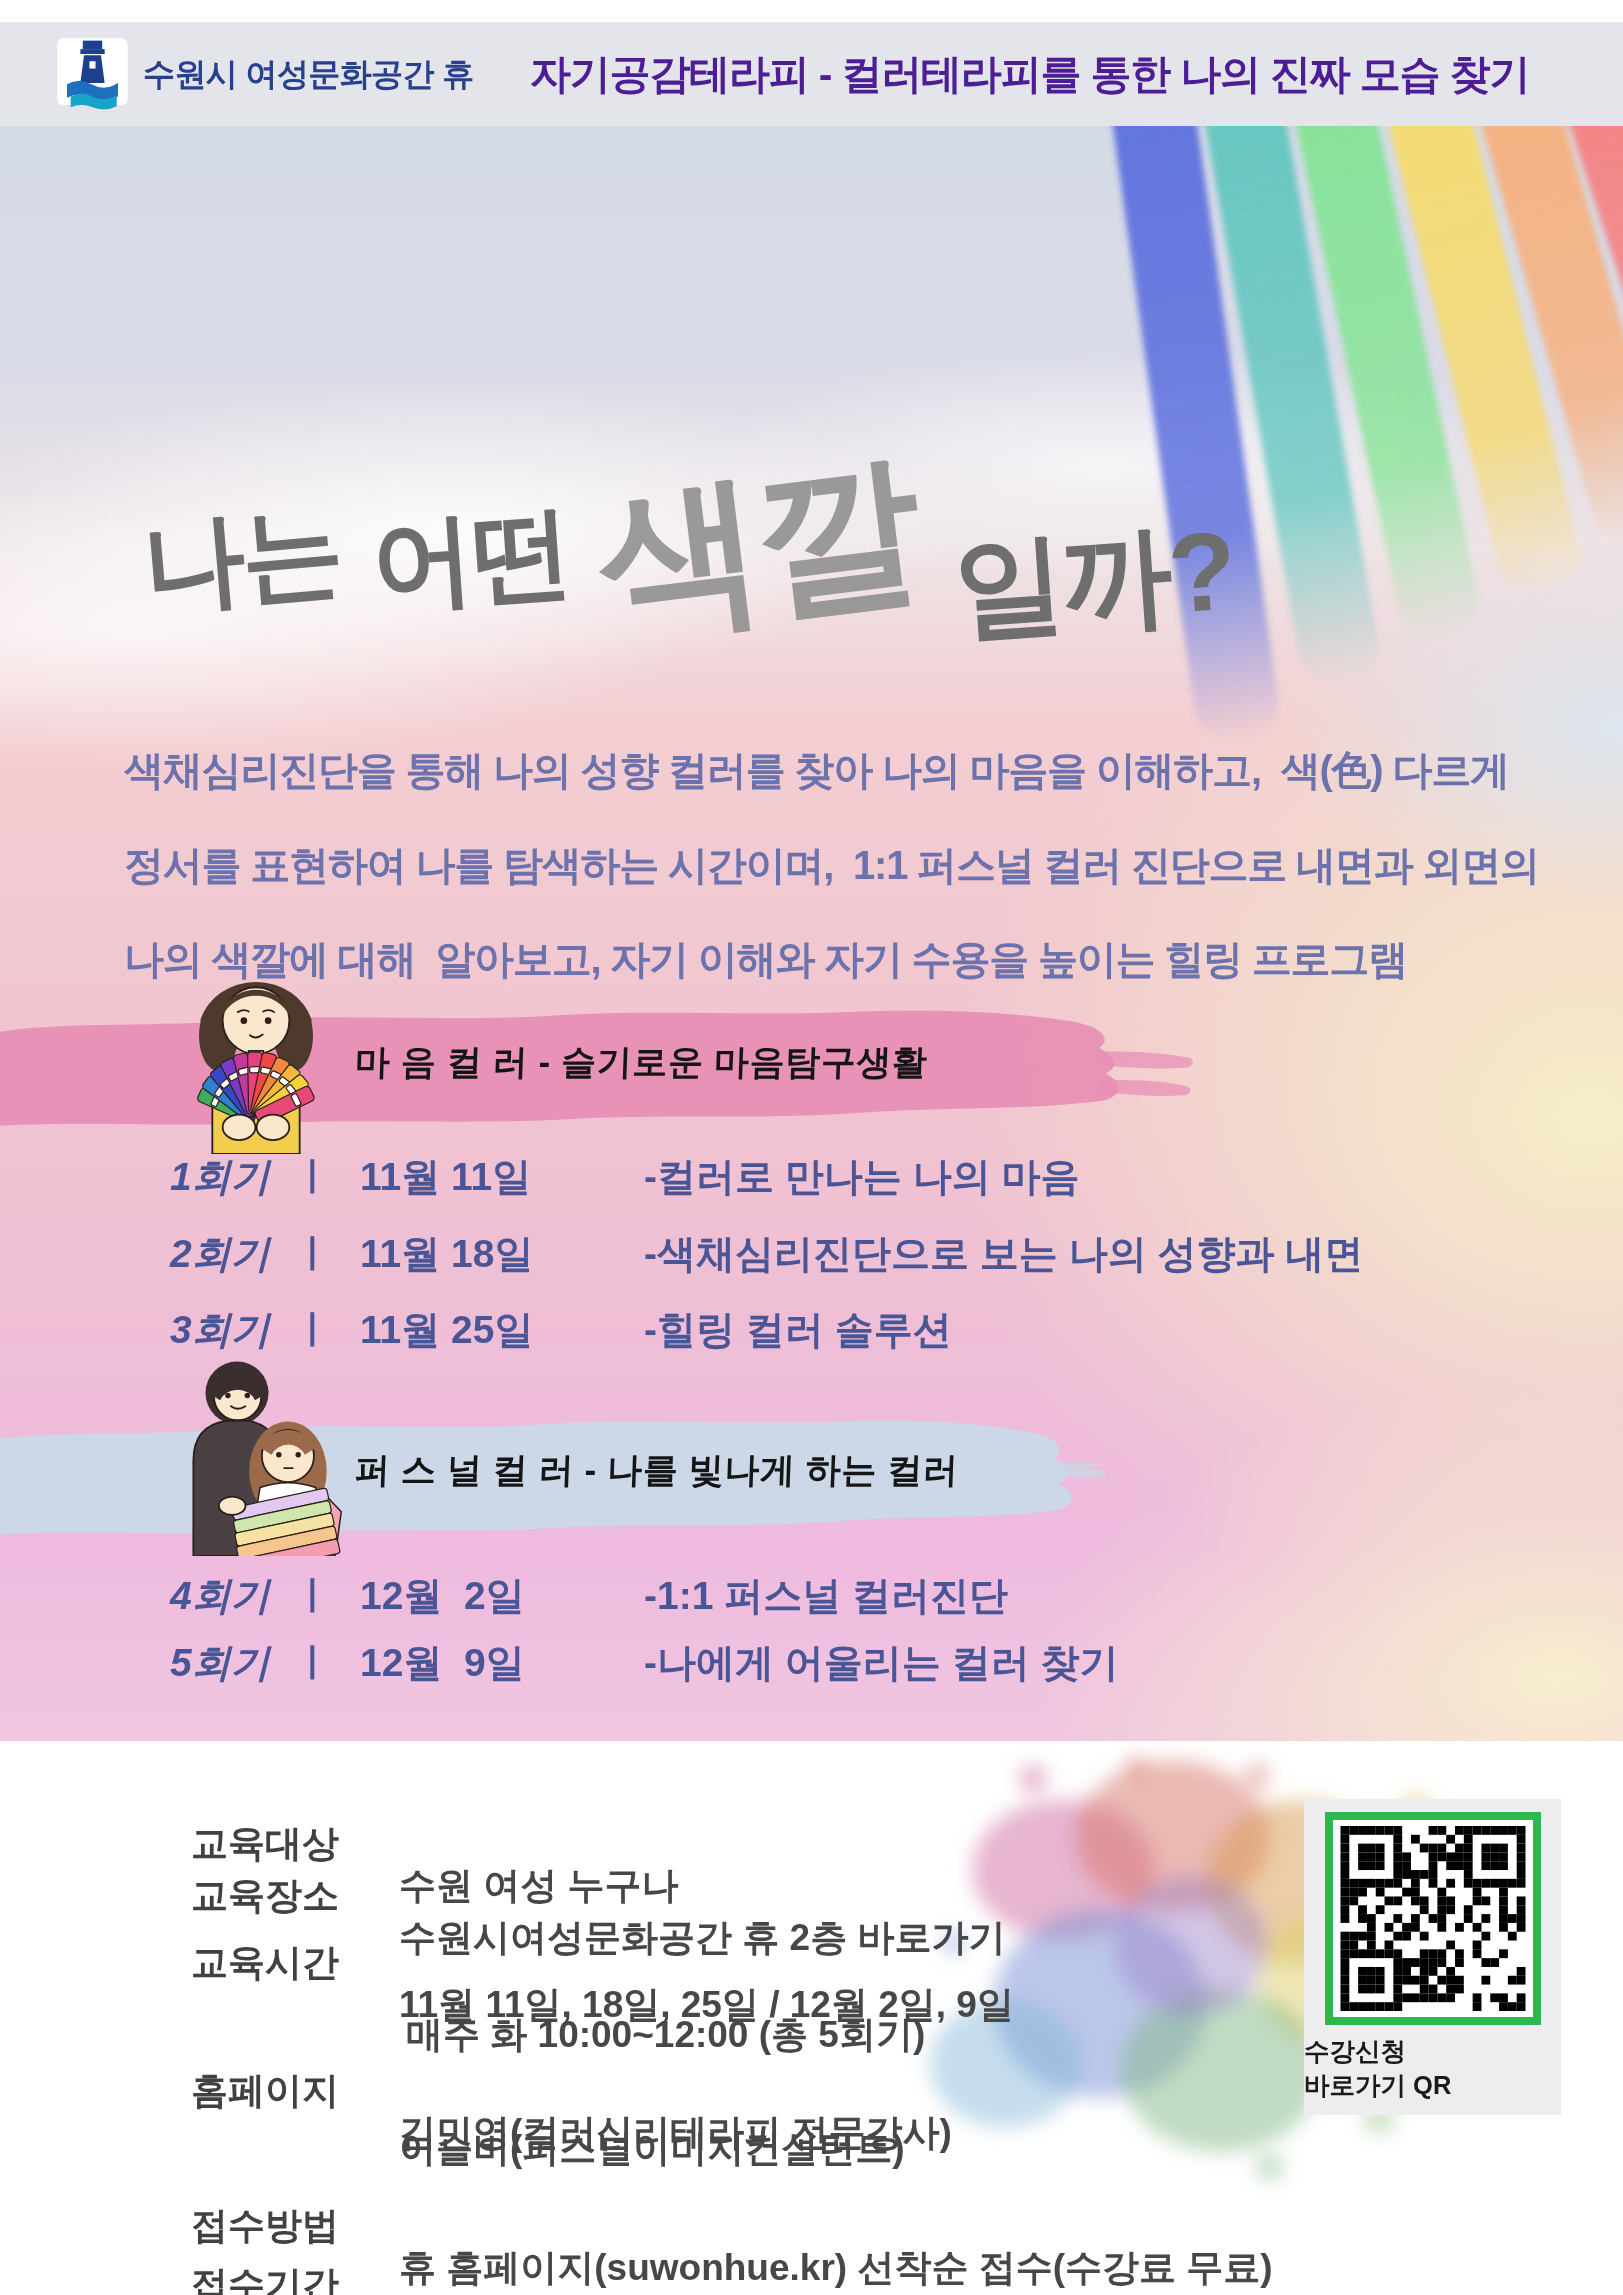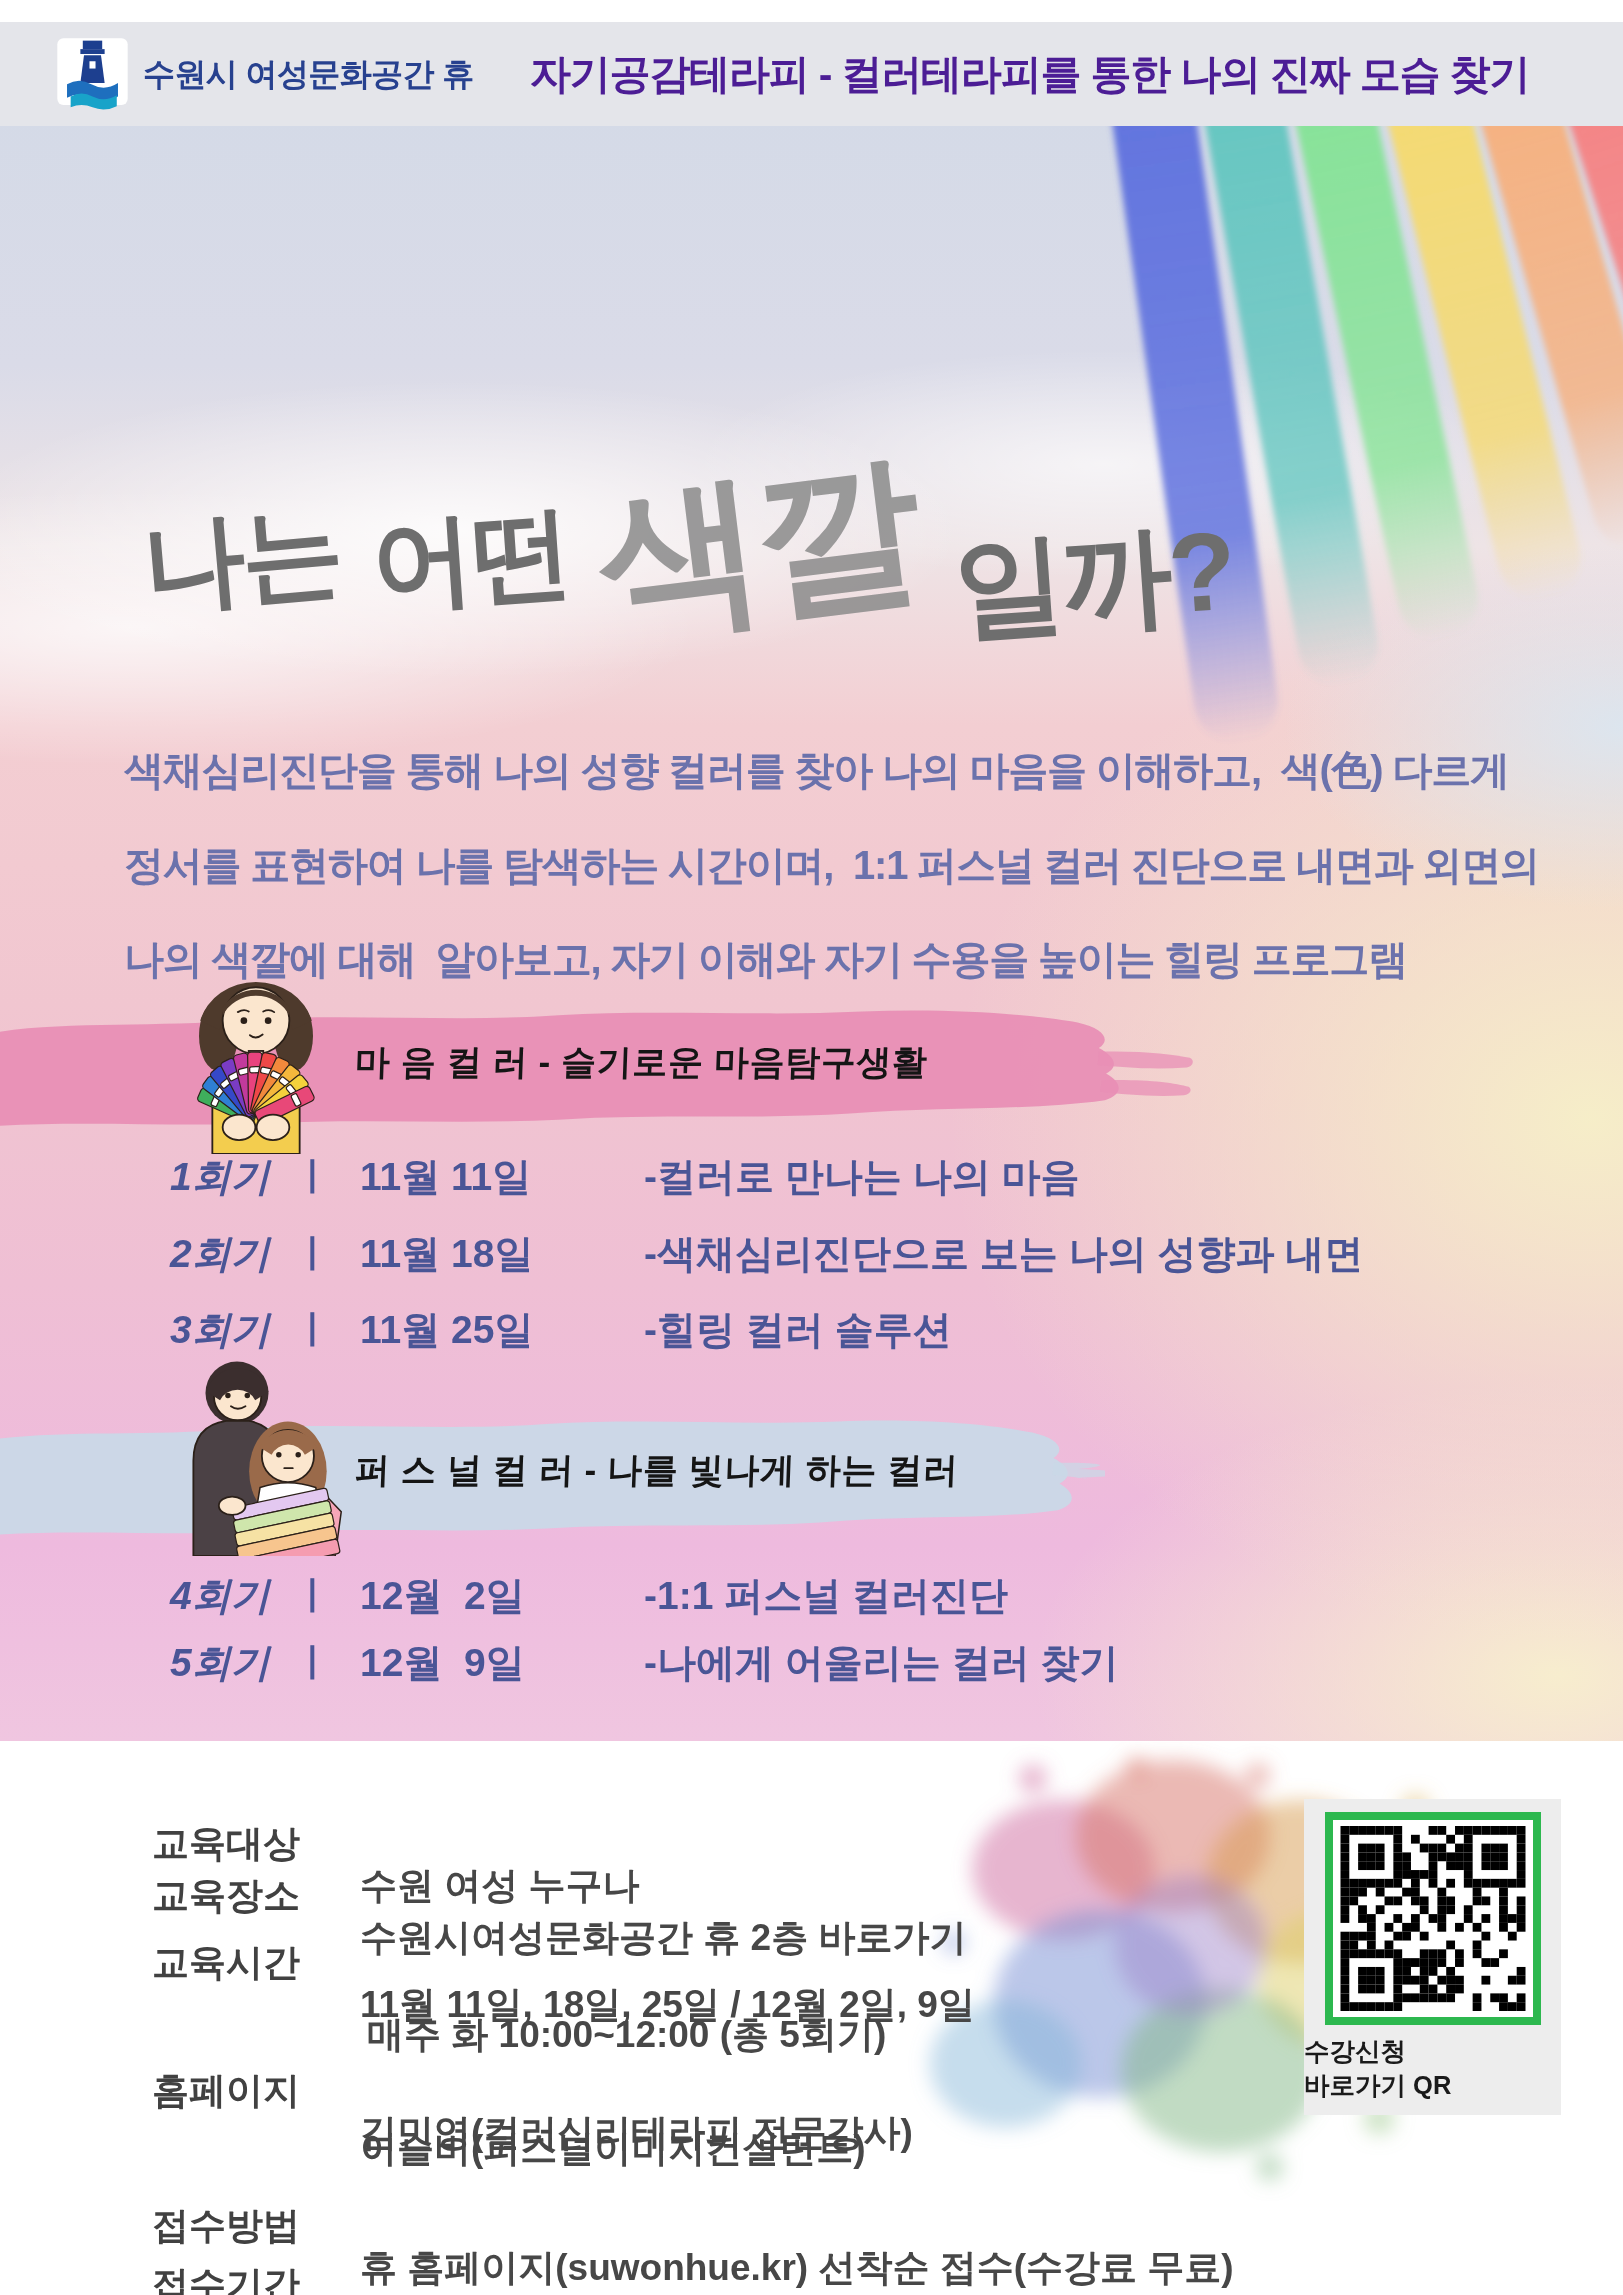--- a/index.html
+++ b/index.html
@@ -50,21 +50,21 @@
     color:#4a5596;z-index:6;}
   .session-row span{position:absolute;white-space:pre;}
   .sess-no{left:170px;font-style:italic;}
   .sess-sep{left:293px;}
   .sess-date{left:360px;}
   .sess-desc{left:644px;}
 
   
   .footer{position:absolute;left:0;top:1742px;width:1623px;height:554px;background:#ffffff;}
   .splash{position:absolute;left:881px;top:0px;width:743px;height:480px;}
-  .info-line{position:absolute;font-size:37px;font-weight:600;color:#474747;white-space:pre;z-index:5;}
+  .info-line{position:absolute;font-size:37px;font-weight:600;color:#474747;white-space:pre;z-index:5;margin-left:39px;}
   .info-label{position:absolute;left:152px;font-weight:bold;color:#414141;}
   .info-value{position:absolute;left:360px;}
 
   
   .qr-card{position:absolute;left:1304px;top:57px;width:257px;height:316px;background:#ededed;z-index:6;}
   .qr-frame{position:absolute;left:20.6px;top:13.4px;width:216px;height:213px;background:#fff;
     border:8px solid #2db84f;box-sizing:border-box;padding:6px;}
   .qr-frame svg{width:100%;height:100%;display:block;}
   .qr-caption{position:absolute;left:0;bottom:13.4px;width:100%;text-align:left;
     font-size:25.5px;line-height:34px;color:#1a1a1a;font-weight:600;}

